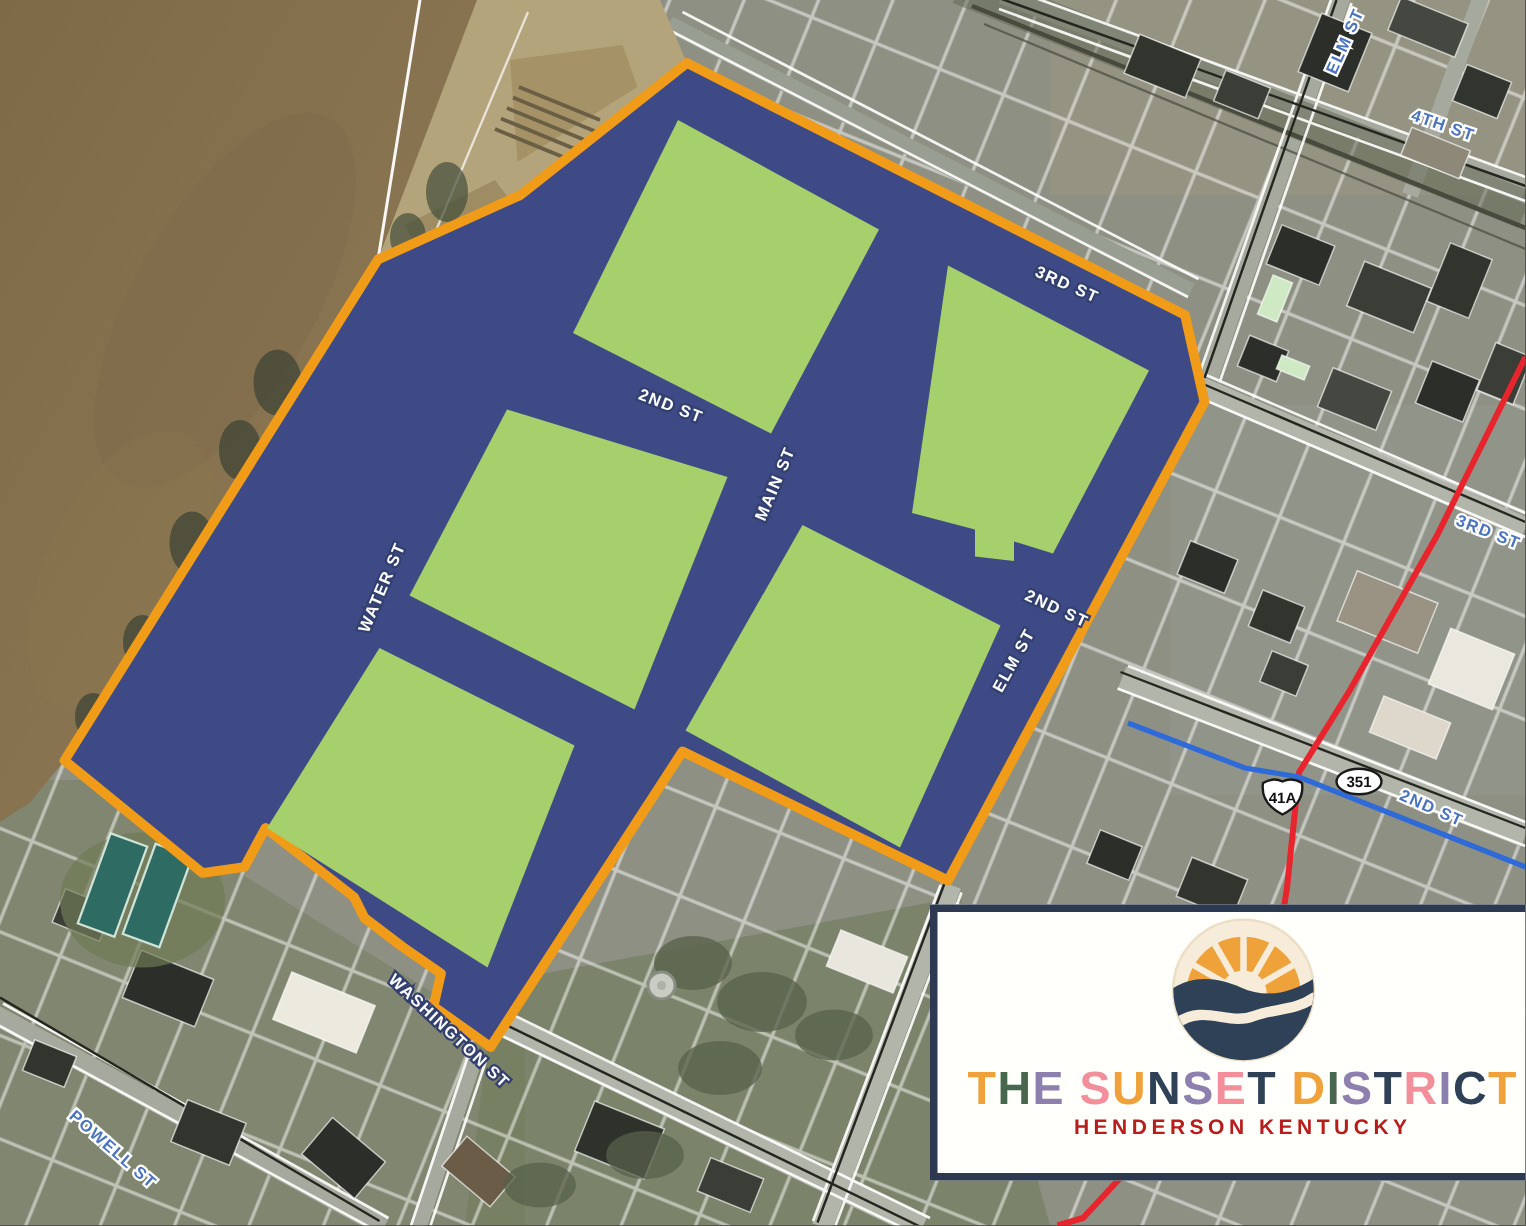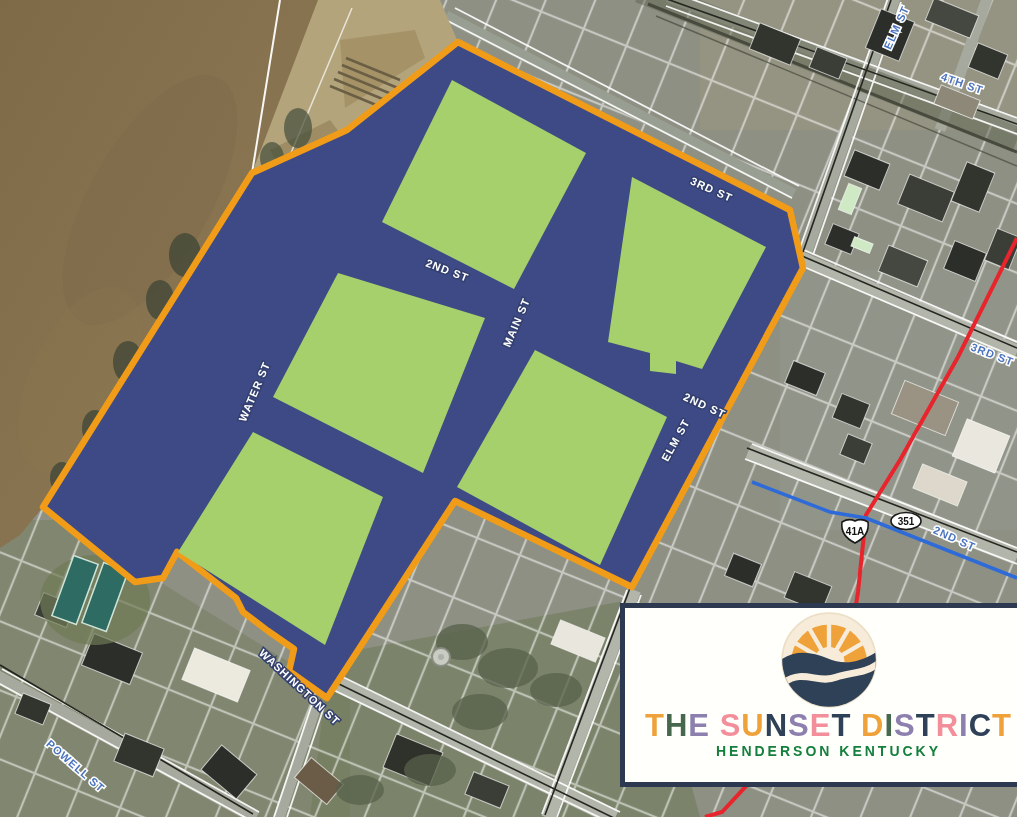--- a/index.html
+++ b/index.html
@@ -12,21 +12,21 @@
   .lbl-out{font-family:"Liberation Sans",sans-serif;font-size:11px;font-weight:bold;
           fill:#4b74c0;stroke:#ffffff;stroke-width:3px;paint-order:stroke;
           letter-spacing:1px;text-anchor:middle;}
   .shield-txt{font-family:"Liberation Sans",sans-serif;font-size:10px;font-weight:bold;
           fill:#111111;text-anchor:middle;}
   .logo-box{position:absolute;left:620px;top:603px;width:417px;height:184px;
           box-sizing:border-box;border:5px solid #2c3950;background:#fffffc;
           display:flex;flex-direction:column;align-items:center;}
   .logo-title{white-space:pre;font-weight:bold;font-size:31px;letter-spacing:1px;
           line-height:1.0;margin-top:-2px;}
-  .logo-subtitle{color:#15803d;font-weight:bold;font-size:14px;letter-spacing:3px;
+  .logo-subtitle{color:#b91c1c;font-weight:bold;font-size:14px;letter-spacing:3px;
           margin-top:2px;}
 </style>
 </head>
 <body>
 
 <div id="stage">
 <svg class="mapsvg" width="1017" height="817" viewBox="0 0 1017 817">
   <defs>
     <pattern id="par" width="46" height="64" patternUnits="userSpaceOnUse" patternTransform="rotate(22)">
       <rect width="46" height="64" fill="none" stroke="#ffffff" stroke-width="2.2"></rect>

